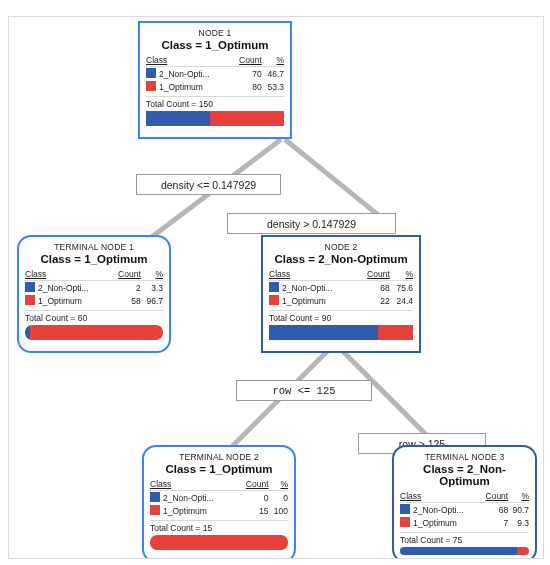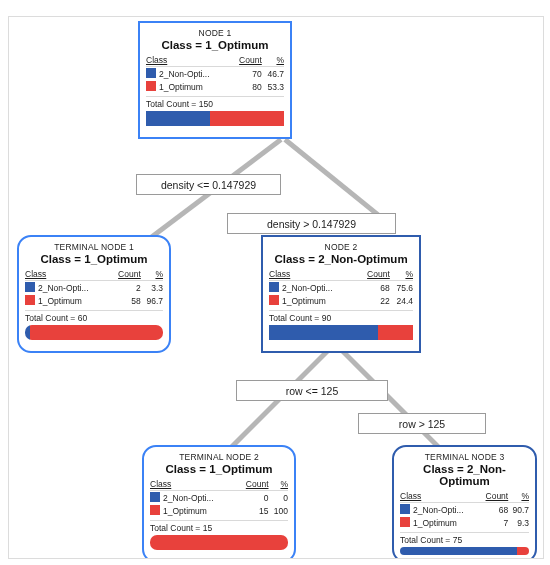--- a/index.html
+++ b/index.html
@@ -102,24 +102,24 @@
   <div class="edge" style="left:276px;top:120px;width:140px;transform:rotate(39deg);"></div>
   <div class="edge" style="left:324px;top:326px;width:165px;transform:rotate(135deg);"></div>
   <div class="edge" style="left:328px;top:326px;width:165px;transform:rotate(45deg);"></div>
 
   <div class="cond" style="left:90px;top:157px;width:145px;height:21px;margin-left:37px;">
     <span>density &lt;= 0.147929</span>
   </div>
   <div class="cond" style="left:218px;top:188px;width:169px;height:21px;margin-top:8px;">
     <span>density &gt; 0.147929</span>
   </div>
-  <div class="cond" style="left:227px;top:363px;width:152px;height:21px;">
+  <div class="cond" style="left:227px;top:363px;width:136px;height:21px;font-family:Liberation Mono, monospace;">
     <span>row &lt;= 125</span>
   </div>
-  <div class="cond" style="left:349px;top:396px;width:128px;height:21px;">
+  <div class="cond" style="left:349px;top:416px;width:128px;height:21px;">
     <span>row &gt; 125</span>
   </div>
 
   <div class="node red" style="left:129px;top:4px;width:154px;height:118px;">
     <div class="node-id">NODE 1</div>
     <div class="node-class">Class = 1_Optimum</div>
     <table class="tbl">
       <thead>
         <tr>
           <th>Class</th>

